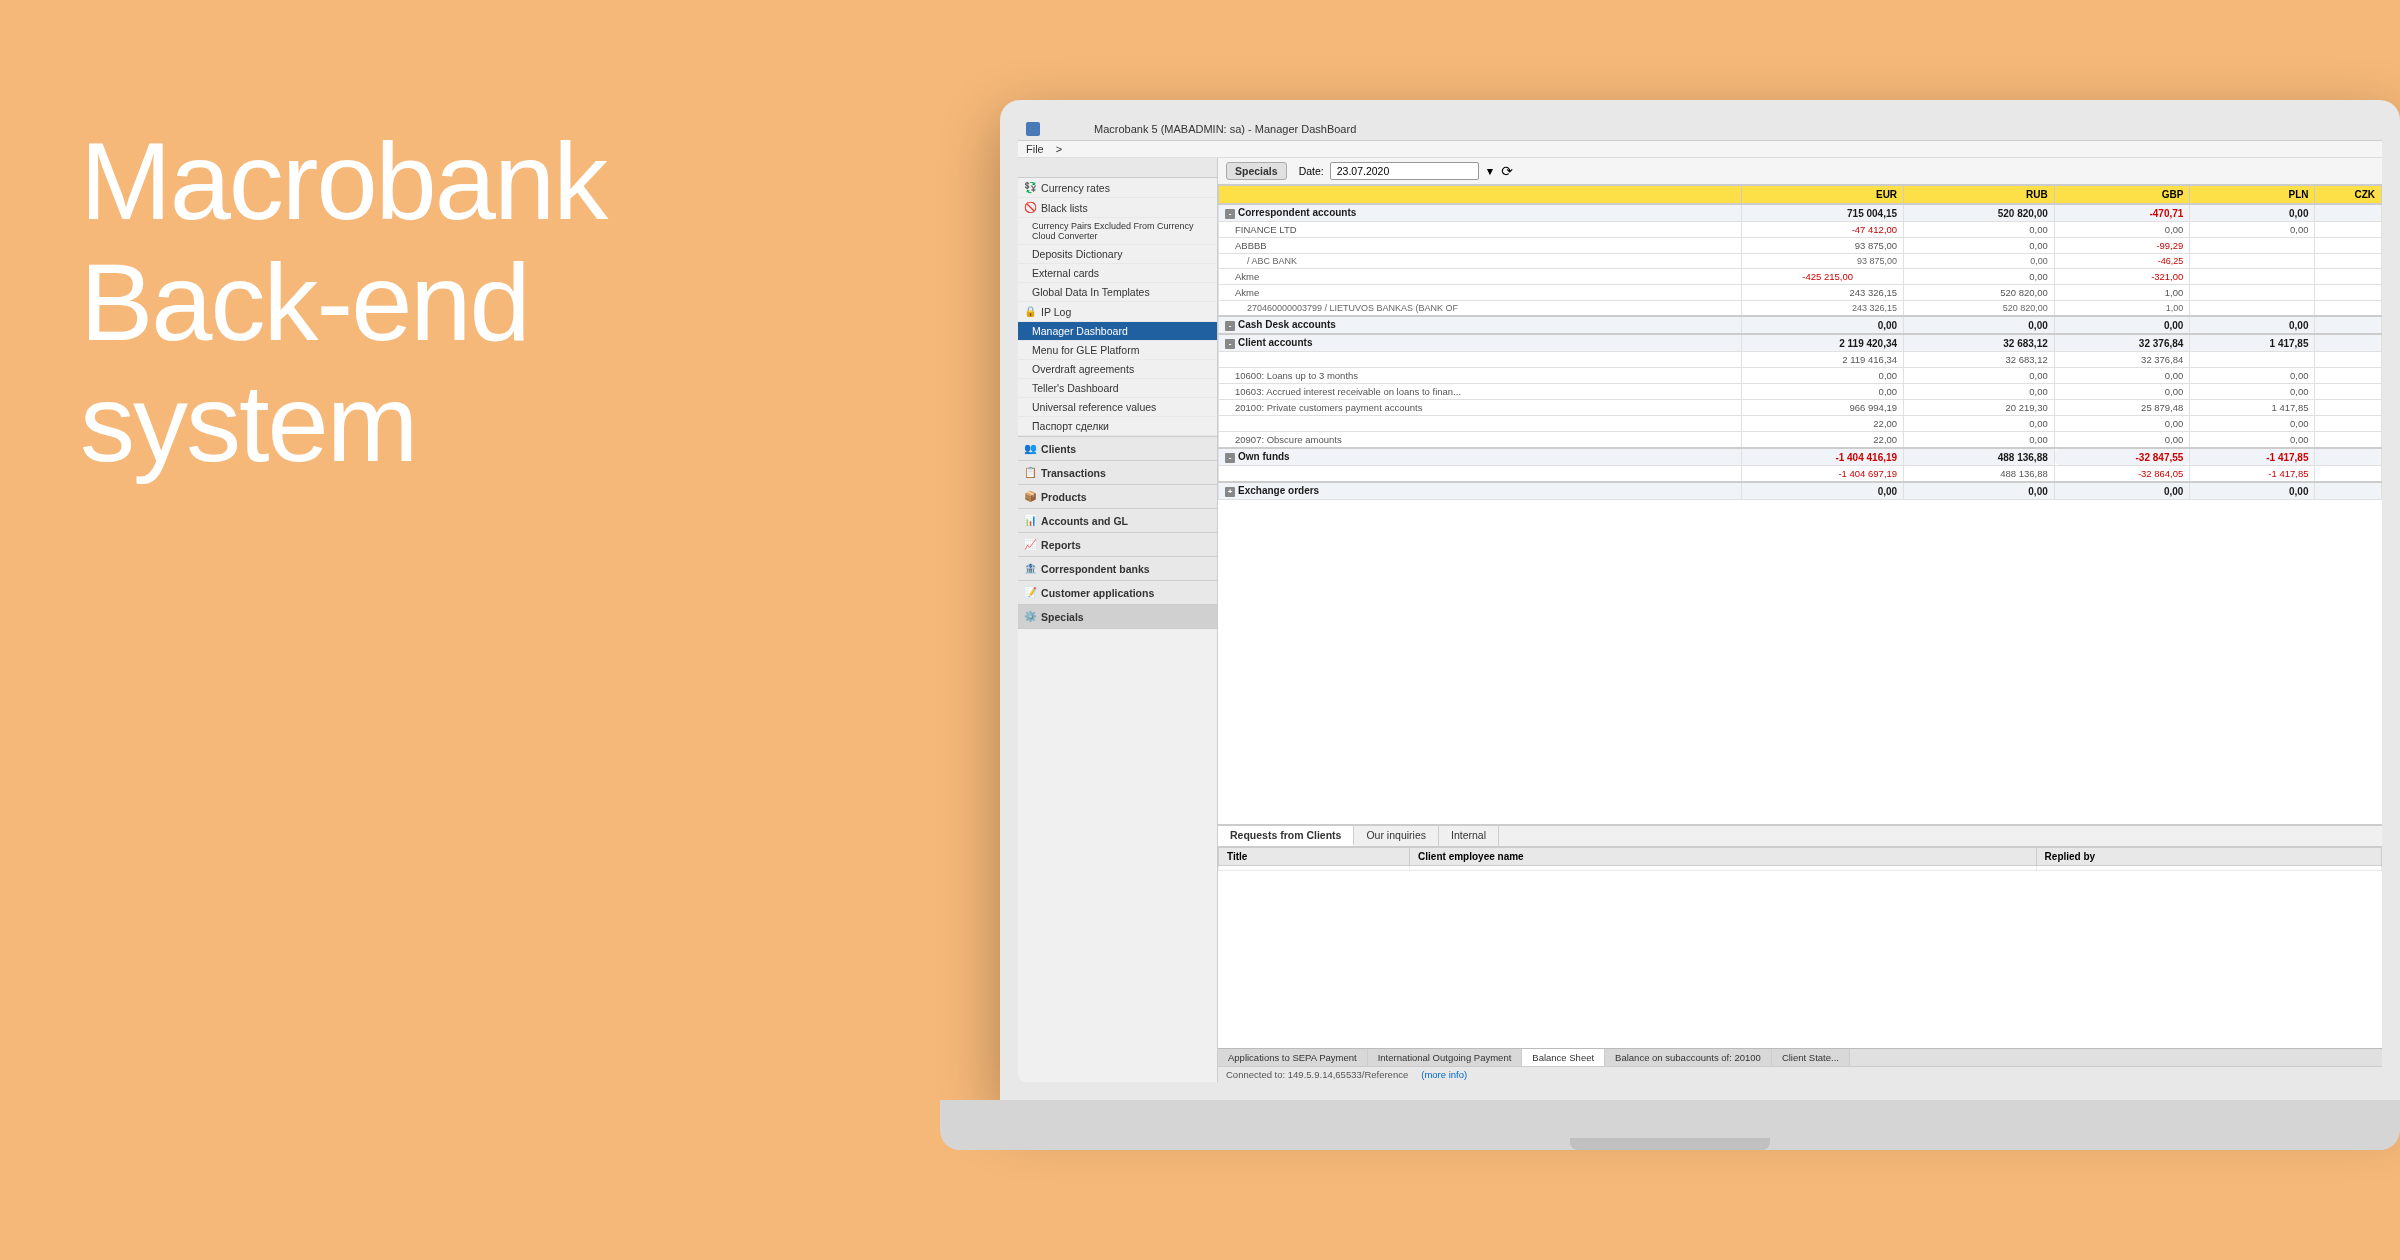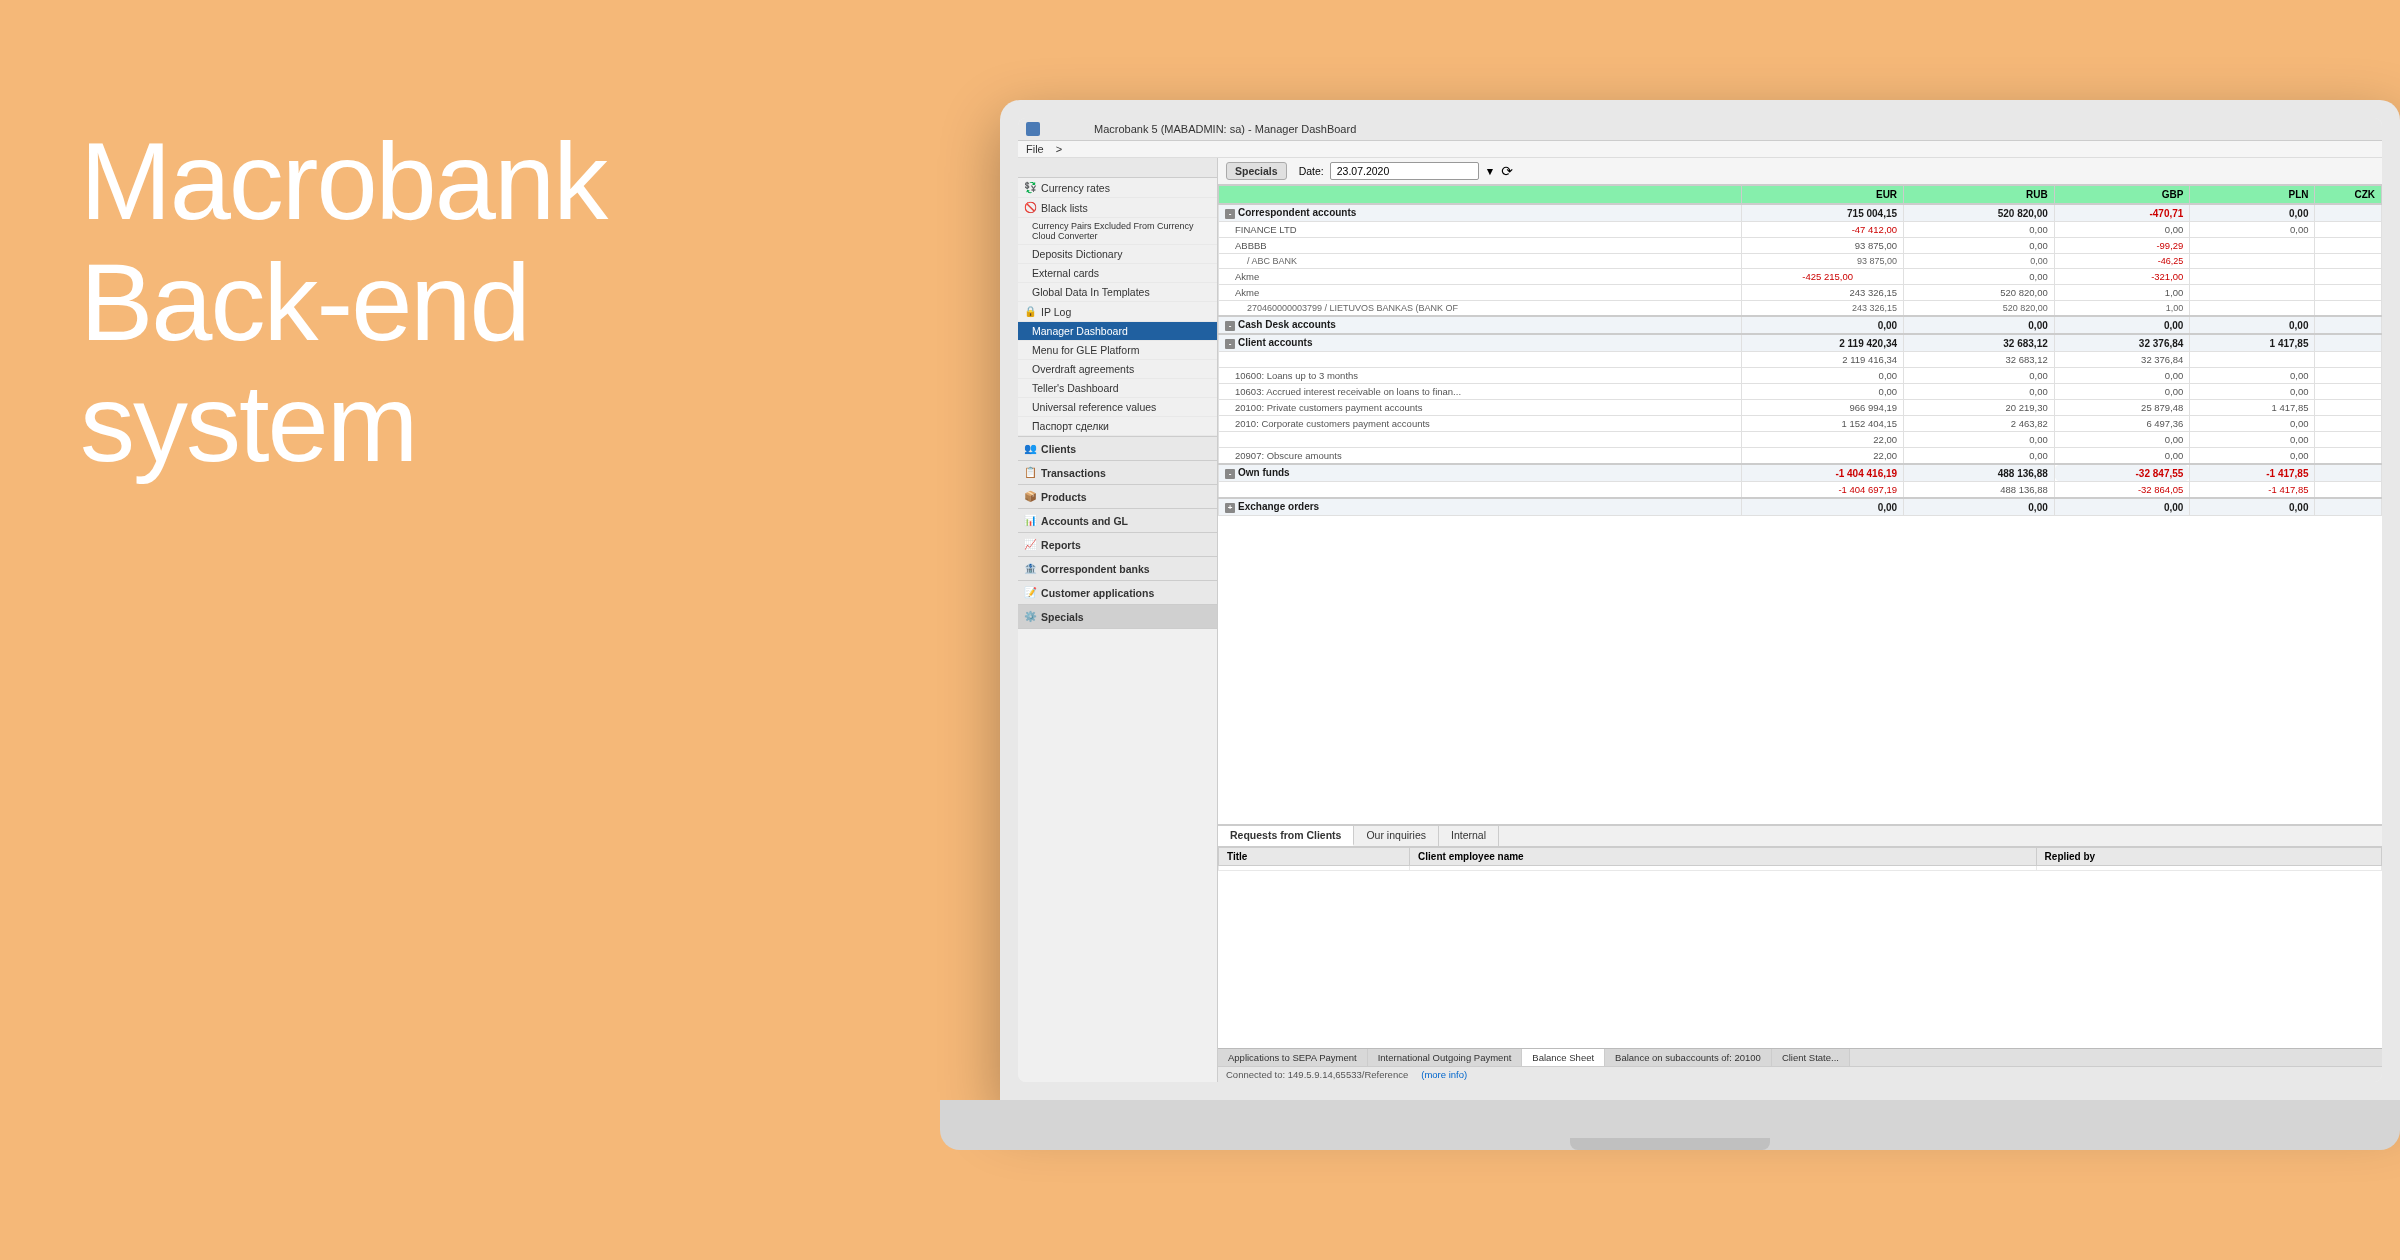--- a/index.html
+++ b/index.html
@@ -225,21 +225,21 @@
       overflow: auto;
       background: white;
     }
 
     .data-table {
       width: 100%;
       border-collapse: collapse;
       font-size: 10px;
     }
     .data-table th {
-      background: #86efac;
+      background: #fde047;
       border: 1px solid #ccc;
       padding: 3px 6px;
       text-align: right;
       font-weight: bold;
       font-size: 10px;
       position: sticky;
       top: 0;
     }
     .data-table th:first-child { text-align: left; }
     .data-table td {
@@ -615,28 +615,20 @@
                     <td>0,00</td>
                     <td>0,00</td>
                     <td></td>
                   </tr>
                   <tr class="row-sub">
                     <td style="padding-left:16px;">20100: Private customers payment accounts</td>
                     <td>966 994,19</td>
                     <td>20 219,30</td>
                     <td>25 879,48</td>
                     <td>1 417,85</td>
-                    <td></td>
-                  </tr>
-                  <tr class="row-sub">
-                    <td style="padding-left:16px;">2010: Corporate customers payment accounts</td>
-                    <td>1 152 404,15</td>
-                    <td>2 463,82</td>
-                    <td>6 497,36</td>
-                    <td>0,00</td>
                     <td></td>
                   </tr>
                   <tr class="row-sub">
                     <td style="padding-left:16px;"></td>
                     <td>22,00</td>
                     <td>0,00</td>
                     <td>0,00</td>
                     <td>0,00</td>
                     <td></td>
                   </tr>

